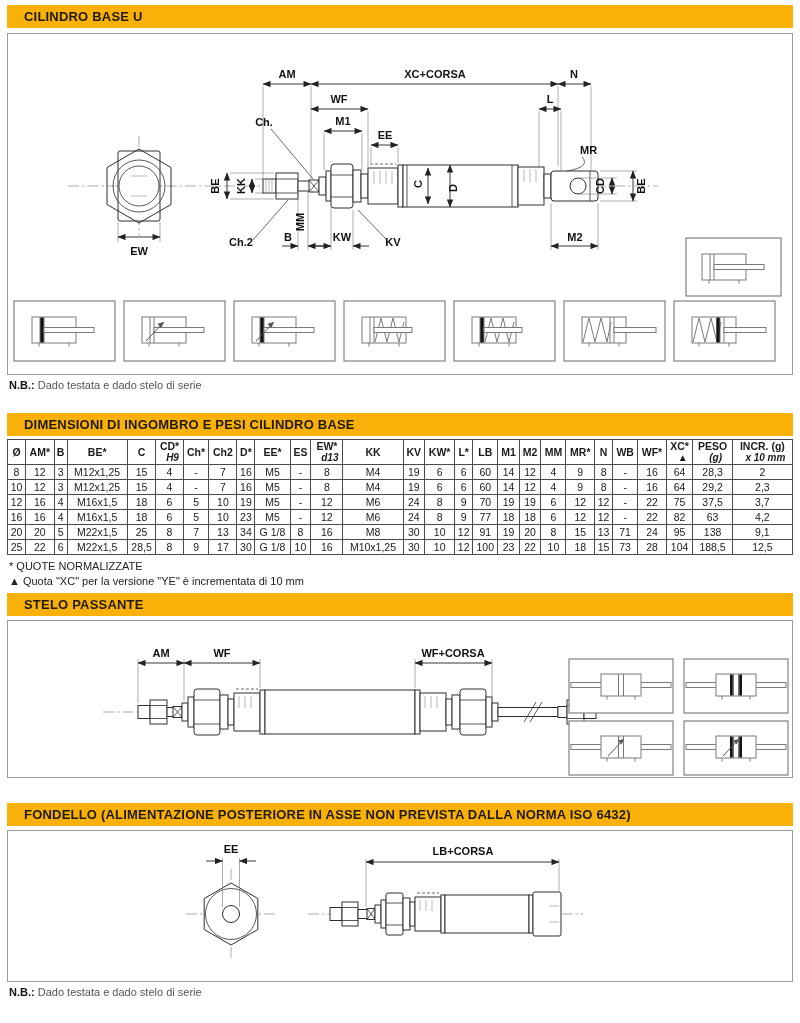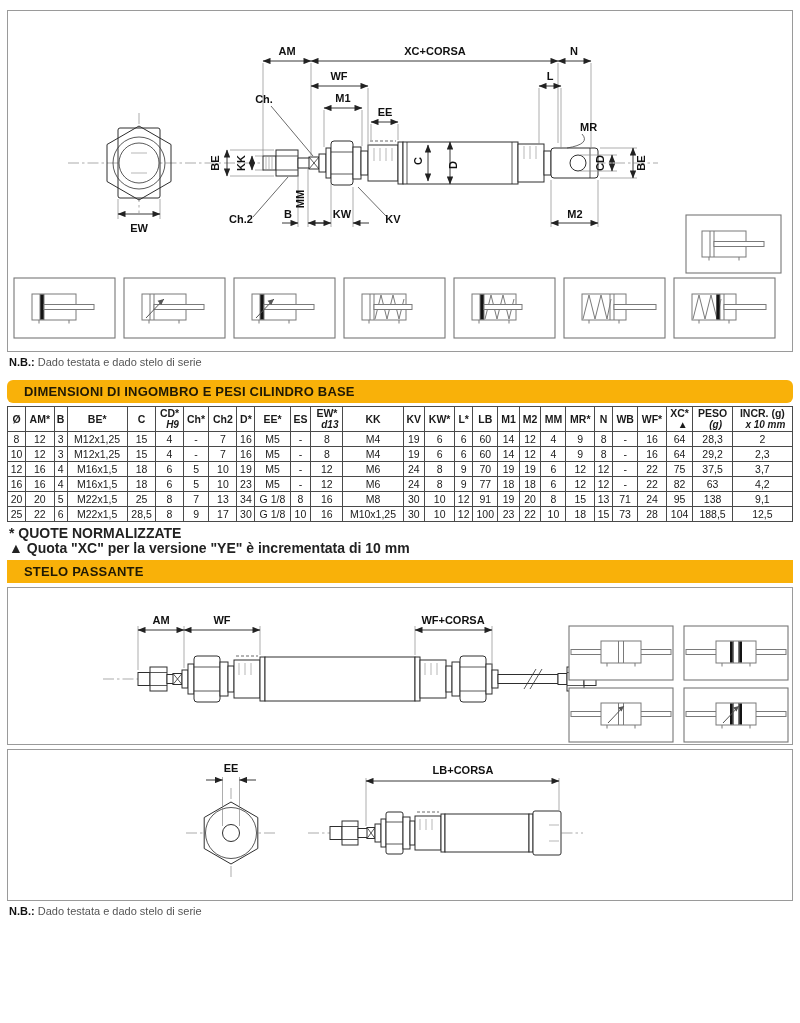--- a/index.html
+++ b/index.html
@@ -3,45 +3,48 @@
 <meta charset="utf-8">
 <style>
   html,body{margin:0;padding:0;background:#fff;}
   body{width:800px;font-family:"Liberation Sans",sans-serif;color:#1a1a1a;}
   .page{padding:5px 7px 0 7px;}
   .bar{height:23px;line-height:23px;background:#F9B109;font-size:13px;font-weight:bold;
        color:#201a05;padding-left:17px;letter-spacing:.2px;}
   .panel{border:1px solid #9a9a9a;line-height:0;background:#fff;margin-top:5px;}
   .nb{margin:3px 0 0 2px;font-size:11px;color:#555;line-height:14px;}
   .nb b{color:#111;font-size:11px;}
-  .mt11{margin-top:11px;border-radius:6px;} .mt19{margin-top:4px;} .mt25{margin-top:25px;} .mt4{margin-top:4px;}
+  .mt11{margin-top:21px;} .mt19{margin-top:4px;} .mt25{margin-top:25px;} .mt4{margin-top:4px;}
   table.dim{border-collapse:collapse;width:100%;margin-top:3px;}
   table.dim th,table.dim td{border:1px solid #4a4a4a;text-align:center;vertical-align:middle;}
   table.dim th{font-size:10.5px;font-weight:bold;padding:1px 1px;line-height:11px;}
   table.dim td{font-size:10.5px;padding:1.5px 1px;line-height:11px;}
   .th-sub{font-size:10px;font-weight:bold;margin-left:6px;}
   .th-sub.it{font-style:italic;}
-  .fnotes{margin:4px 0 0 2px;font-size:14px;color:#222;line-height:15px;font-weight:bold;}
+  .fnotes{margin:4px 0 0 2px;font-size:11px;color:#222;line-height:15px;}
   
   .p{fill:#fff;stroke:#2e2e2e;stroke-width:1;}
   .pl{fill:none;stroke:#2e2e2e;stroke-width:.8;}
   .cl{stroke:#888;stroke-width:.7;stroke-dasharray:11 3 2.5 3;fill:none;}
   .ext{stroke:#8a8a8a;stroke-width:.7;}
   .dim{stroke:#222;stroke-width:.9;fill:none;}
   .ldr{stroke:#444;stroke-width:.8;fill:none;}
   .hat{stroke:#9a9a9a;stroke-width:.7;}
   .dash{stroke:#444;stroke-width:.8;stroke-dasharray:3 2;fill:none;}
   .lbl{font-family:"Liberation Sans",sans-serif;font-size:11px;font-weight:bold;fill:#111;}
   .thumb-frame{fill:#fff;stroke:#777;stroke-width:1.1;}
 </style>
 </head>
 <body>
 
 <div class="page">
 
+  <div class="bar">
+    <span>CILINDRO BASE U</span>
+  </div>
 
   <div class="panel">
   <svg width="784" height="340" viewBox="0 0 784 340">
     <defs>
       <marker id="ar" viewBox="0 0 10 8" markerWidth="9" markerHeight="7" refX="9.5" refY="4" orient="auto-start-reverse">
         <path d="M0,0L10,4L0,8Z" fill="#222"></path>
       </marker>
       <g id="msBase" stroke="#7a7a7a" fill="#fff">
         <rect x="-22" y="-13" width="44" height="26"></rect>
         <line x1="-15" y1="13" x2="-15" y2="16.5"></line>
@@ -664,20 +667,23 @@
             <use href="#mdRod"></use>
             <use href="#mdBase"></use>
             <use href="#mdMag"></use>
             <use href="#mdArr"></use>
           </g>
     </g>
   </svg>
   </div>
 
 
+  <div class="bar mt25">
+    <span>FONDELLO (ALIMENTAZIONE POSTERIORE IN ASSE NON PREVISTA DALLA NORMA ISO 6432)</span>
+  </div>
 
   <div class="panel mt4">
   <svg width="784" height="150" viewBox="0 0 784 150">
     <line class="cl" x1="178" y1="83" x2="268" y2="83"></line>
     <line class="cl" x1="223" y1="38" x2="223" y2="128"></line>
     <line class="cl" x1="300" y1="83" x2="575" y2="83"></line>
     <g>
       <polygon class="p" points="223,52 249.8,67.5 249.8,98.5 223,114 196.2,98.5 196.2,67.5"></polygon>
       <circle class="pl" cx="223" cy="83" r="25.5"></circle>
       <circle class="p" cx="223" cy="83" r="8.5"></circle>

